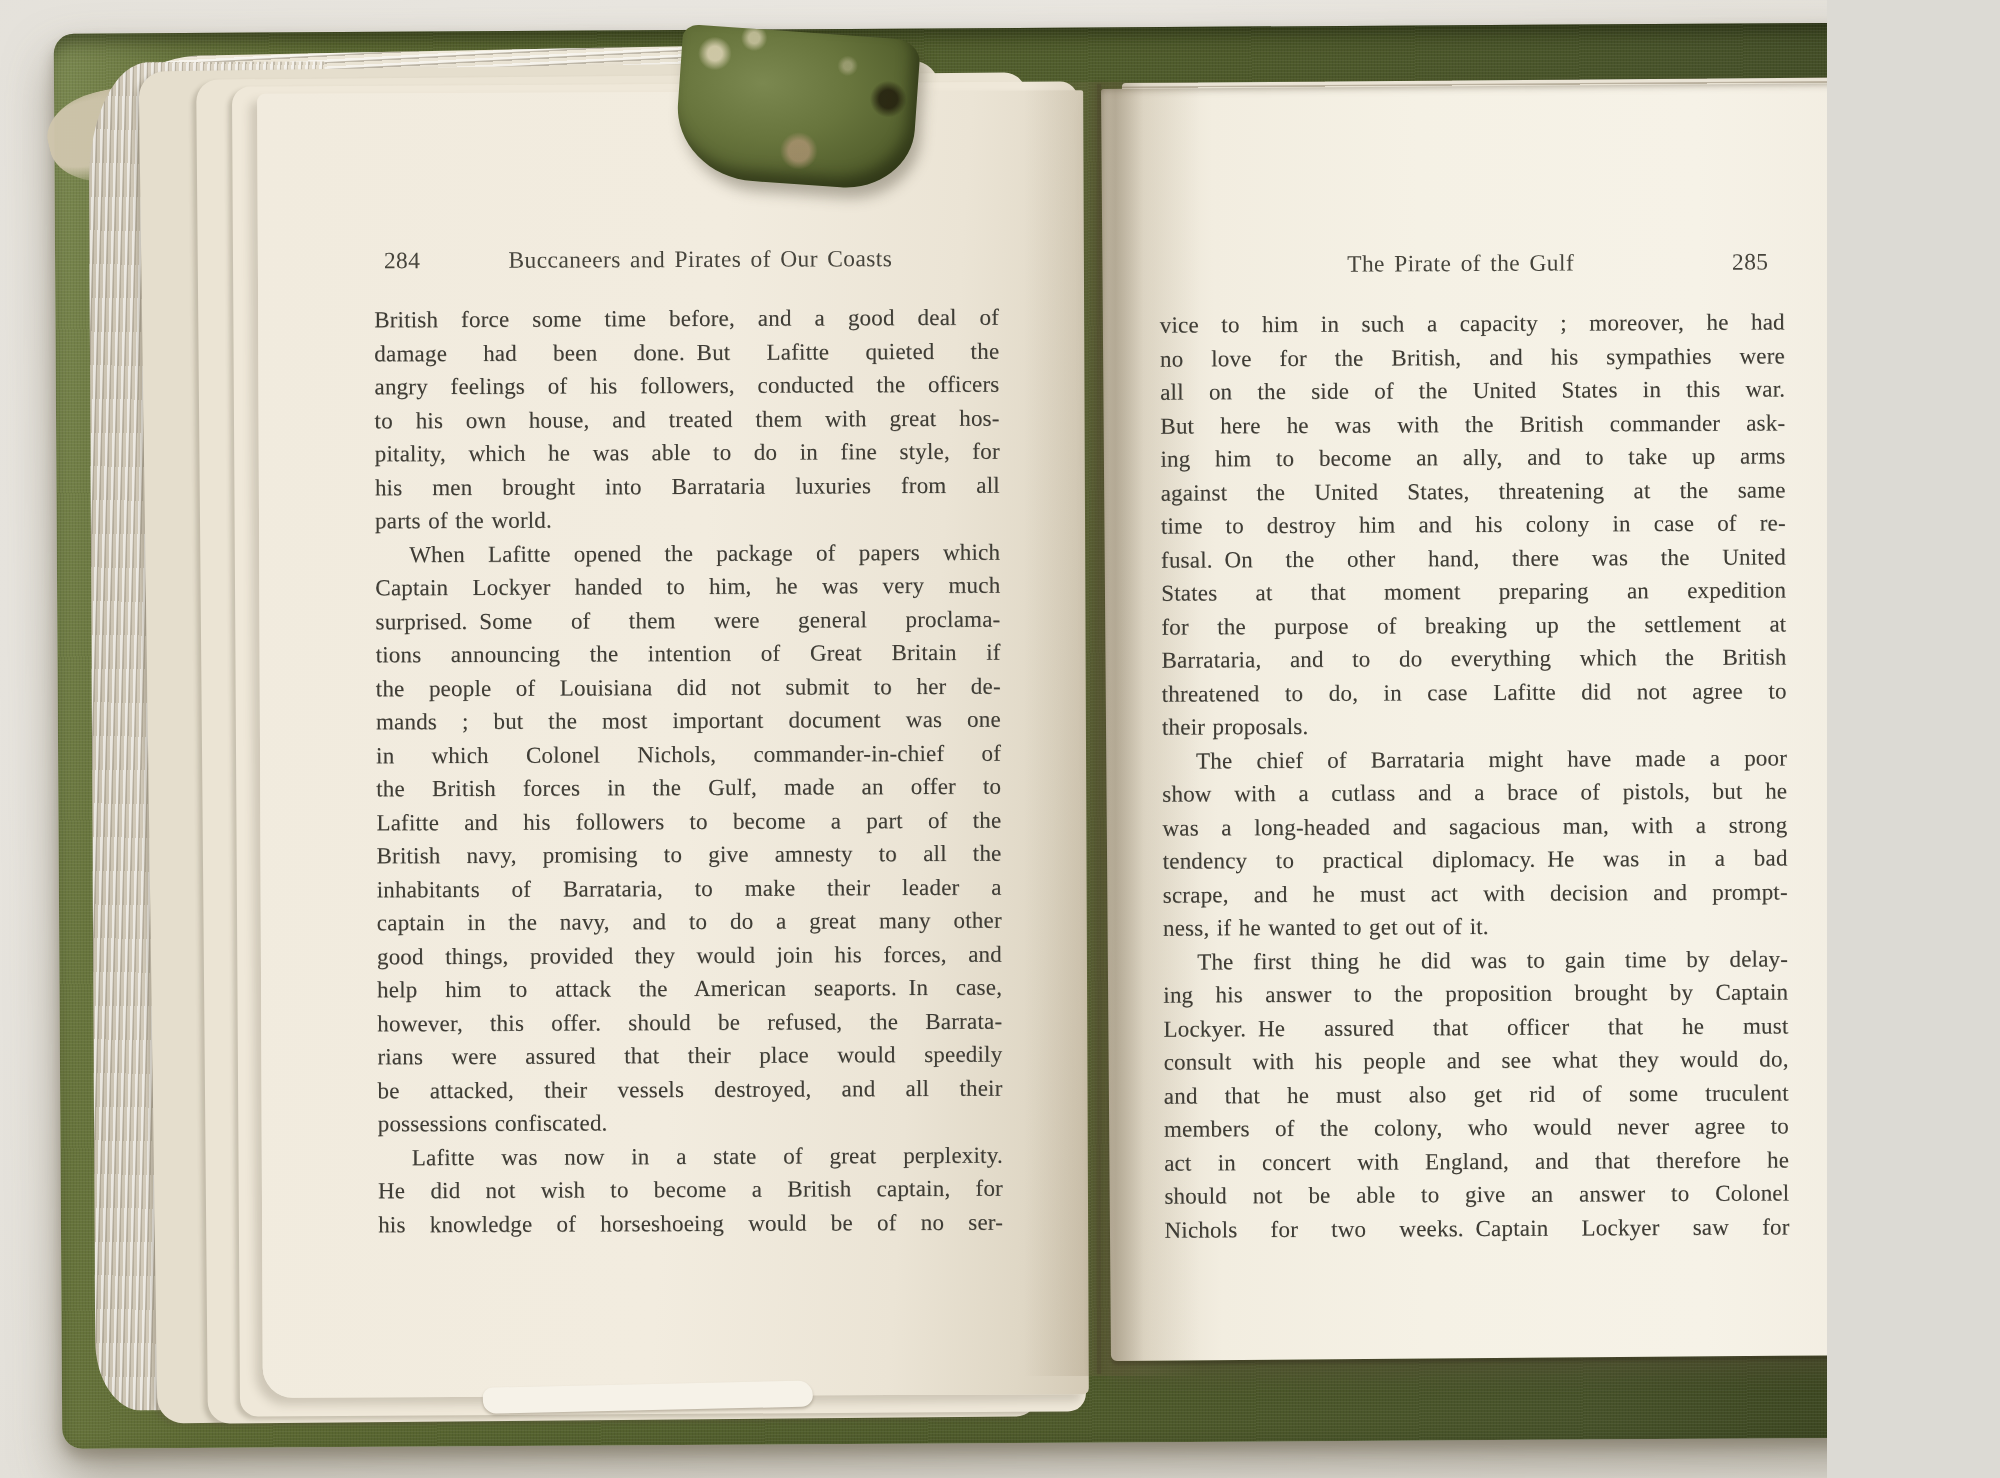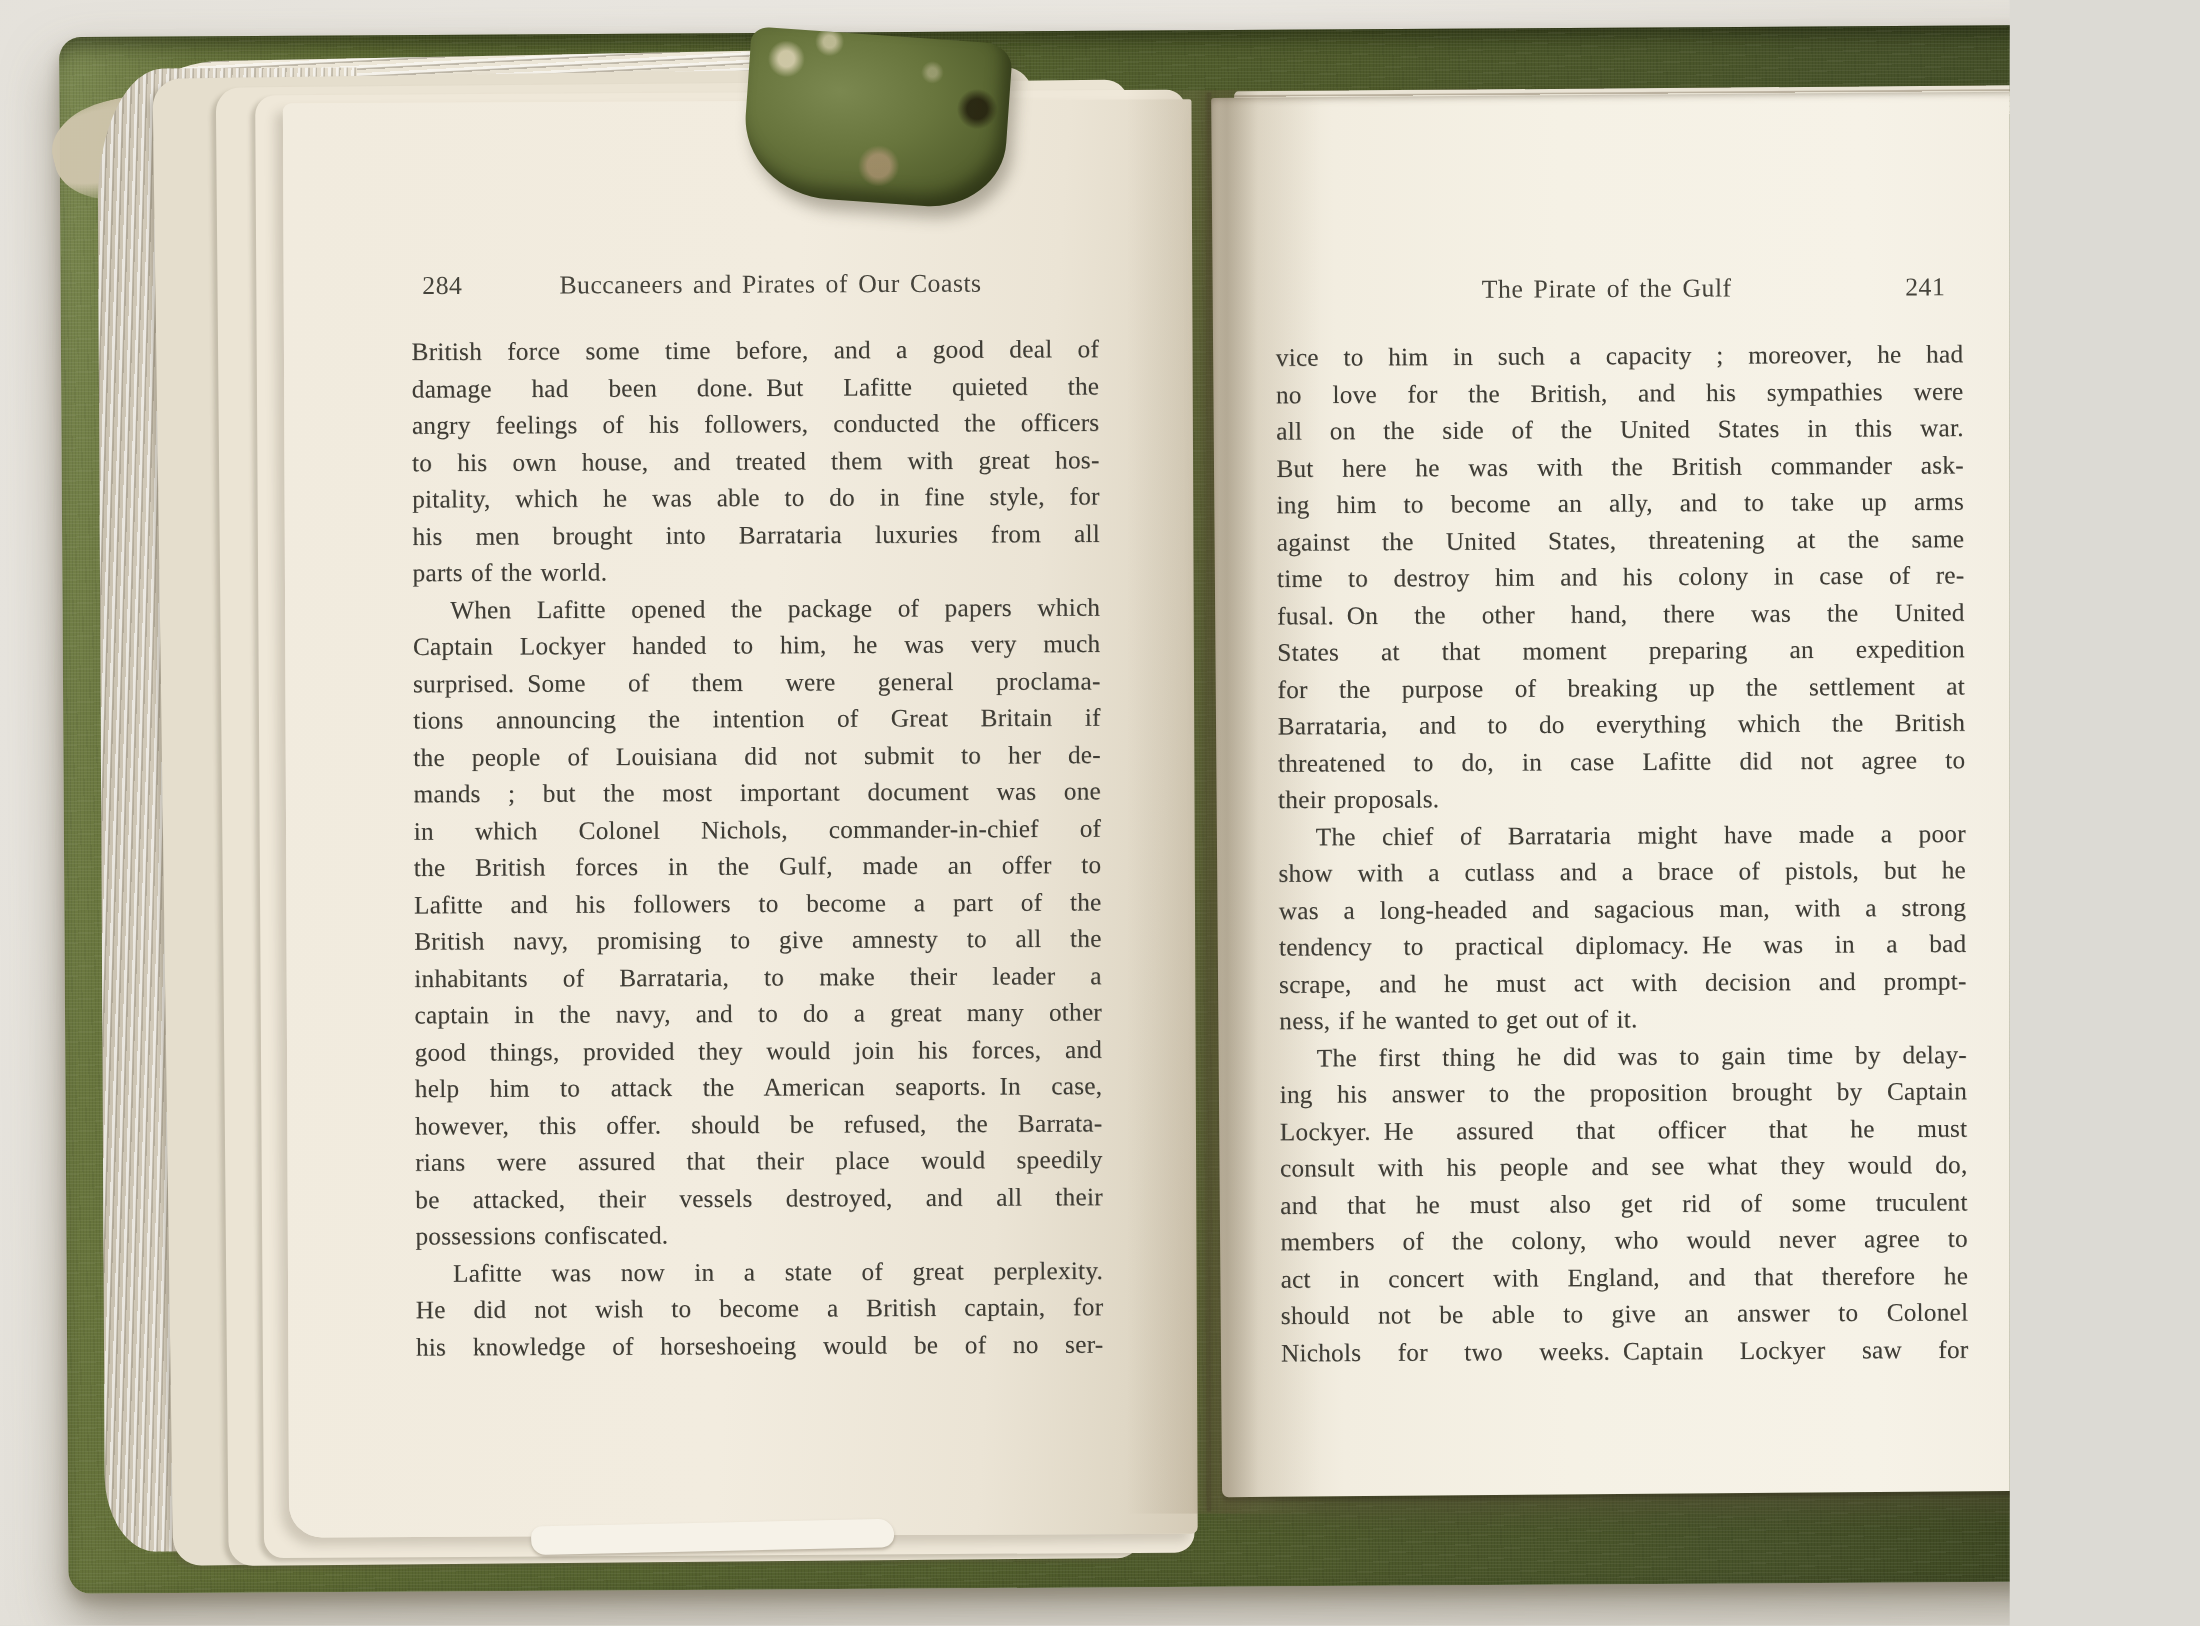--- a/index.html
+++ b/index.html
@@ -187,21 +187,21 @@
         <div class="line end">possessions confiscated.</div>
         <div class="line indent">Lafitte was now in a state of great perplexity.</div>
         <div class="line">He did not wish to become a British captain, for</div>
         <div class="line">his knowledge of horseshoeing would be of no ser-</div>
       </div>
   </div>
 
   <div class="text-block text-right">
     <div class="pghead right">
       <span class="ptitle">The Pirate of the Gulf</span>
-      <span class="pnum">241</span>
+      <span class="pnum">285</span>
     </div>
     <div class="pbody">
         <div class="line">vice to him in such a capacity ; moreover, he had</div>
         <div class="line">no love for the British, and his sympathies were</div>
         <div class="line">all on the side of the United States in this war.</div>
         <div class="line">But here he was with the British commander ask-</div>
         <div class="line">ing him to become an ally, and to take up arms</div>
         <div class="line">against the United States, threatening at the same</div>
         <div class="line">time to destroy him and his colony in case of re-</div>
         <div class="line">fusal. On the other hand, there was the United</div>

